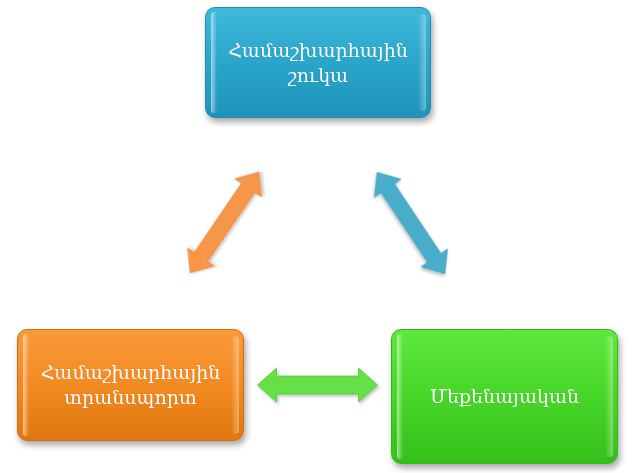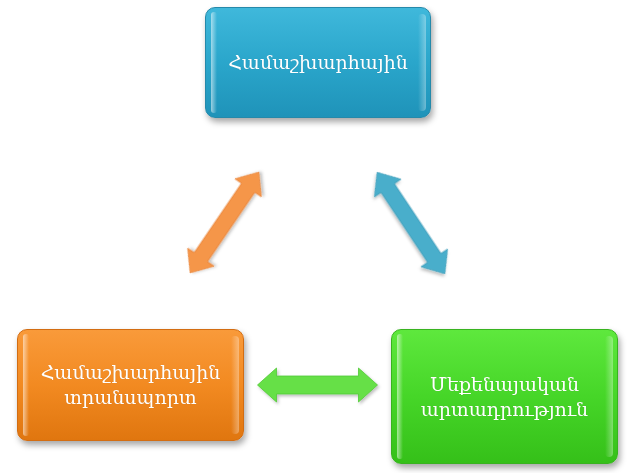--- a/index.html
+++ b/index.html
@@ -89,28 +89,28 @@
   </g>
 
   <g filter="url(#shadow)" transform="translate(317.5,385)">
     <polygon fill="#66e047" stroke="#52c936" stroke-width="0.8" points="-60,0 -41,-17 -41,-9 41,-9 41,-17 60,0 41,17 41,9 -41,9 -41,17"></polygon>
   </g>
 </svg>
 
 <div class="node node-top">
   <div class="label">
     <div>Համաշխարհային</div>
+    <div>շուկա</div>
   </div>
 </div>
 
 <div class="node node-left">
   <div class="label">
     <div>Համաշխարհային</div>
     <div>տրանսպորտ</div>
   </div>
 </div>
 
 <div class="node node-right">
   <div class="label">
     <div>Մեքենայական</div>
-    <div>արտադրություն</div>
   </div>
 </div>
 
 </body></html>

